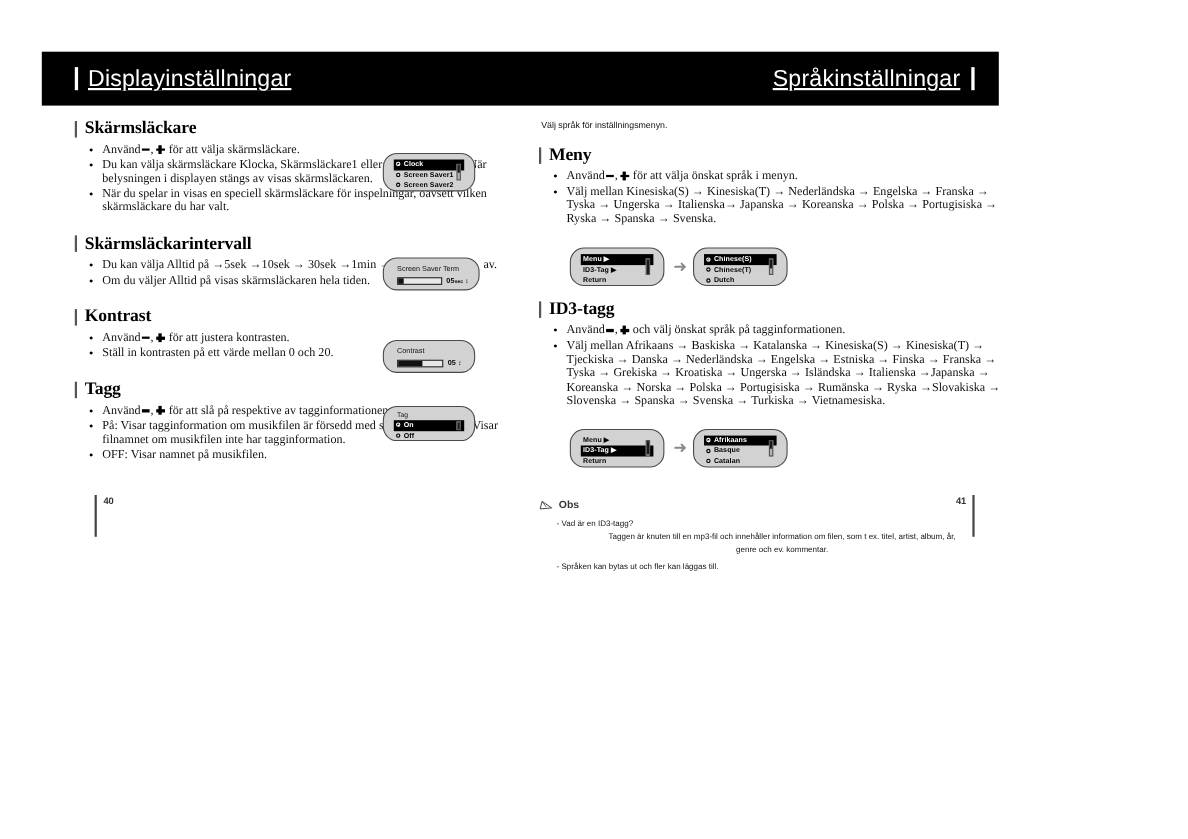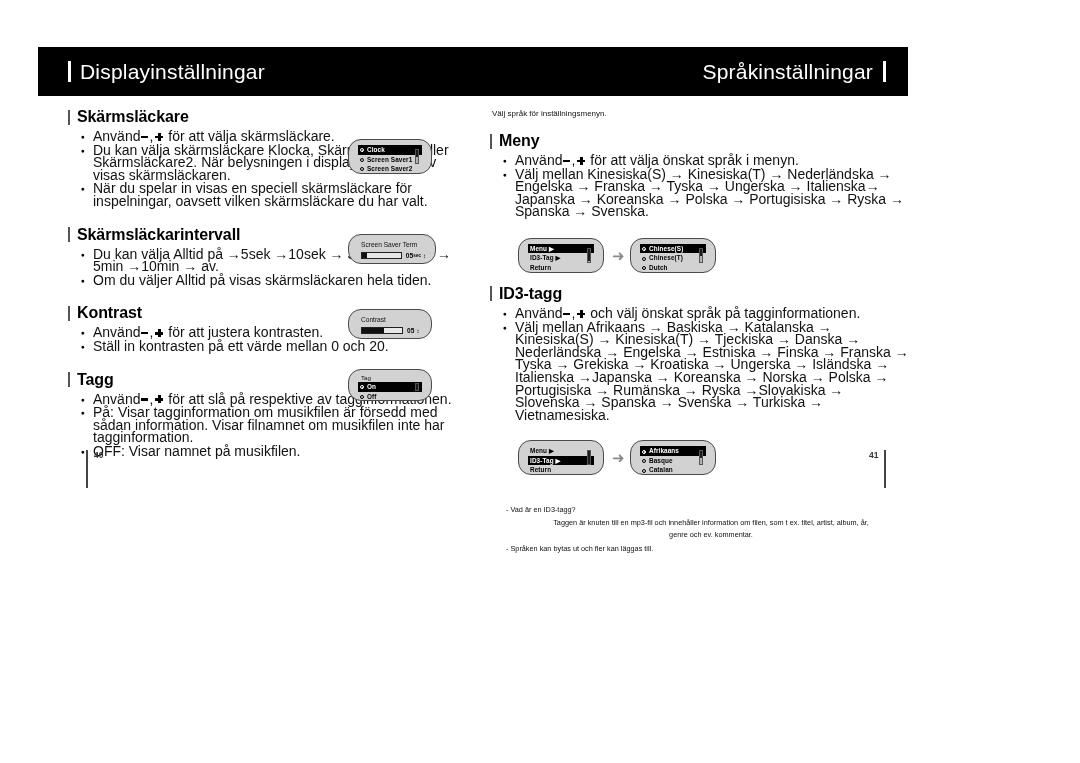--- a/index.html
+++ b/index.html
@@ -35,20 +35,21 @@
   .header-left, .header-right {
     position: absolute;
     top: 0;
     height: 49px;
     display: flex;
     align-items: center;
     color: #ffffff;
     font-size: 21px;
     font-weight: 400;
     letter-spacing: 0.2px;
+    text-decoration: underline;
   }
   .header-left { left: 30px; }
   .header-right { right: 22px; }
   .hbar {
     display: inline-block;
     width: 3px;
     height: 21px;
     background: #ffffff;
     margin-right: 9px;
     position: relative;
@@ -86,32 +87,32 @@
     align-items: center;
     letter-spacing: -0.1px;
   }
   .sec-head .tick {
     display: inline-block;
     width: 2px;
     height: 15px;
     background: #555;
     margin-right: 7px;
   }
-  .sec-block { margin-bottom: 15px; }
+  .sec-block { margin-bottom: 15px; font-family: Liberation Serif, serif; }
 
   
   ul.bullets {
     list-style: none;
     margin: 0;
     padding: 0 0 0 13px;
   }
   ul.bullets li {
     position: relative;
     padding-left: 12px;
-    font-size: 14px;
+    font-size: 11px;
     line-height: 12.6px;
     margin-bottom: 1px;
     color: #111;
   }
   ul.bullets li::before {
     content: "\25CF";
     position: absolute;
     left: 0;
     top: 0px;
     font-size: 6.5px;
@@ -519,20 +520,27 @@
             <span class="radio-dot"></span><span>Catalan</span>
           </div>
           <div class="lcd-scroll">
               <div class="thumb" style="height:55%"></div>
             </div>
         </div>
       </div>
     </div>
 
     <div class="obs-wrap">
+      <div class="obs-head">
+        <svg class="obs-icon" viewBox="0 0 14 11">
+          <path d="M1 9.5 L3 2 L12.5 8.5 Z" fill="none" stroke="#444" stroke-width="1"></path>
+          <path d="M3 2 L7 7.5" fill="none" stroke="#444" stroke-width="0.8"></path>
+        </svg>
+        <span>Obs</span>
+      </div>
       <div class="obs-body">
         <p>- Vad är en ID3-tagg?</p>
         <p class="indent">Taggen är knuten till en mp3-fil och innehåller information om filen, som t ex. titel, artist, album, år,</p>
         <p class="indent">genre och ev. kommentar.</p>
         <p style="margin-top:3px;">- Språken kan bytas ut och fler kan läggas till.</p>
       </div>
     </div>
   </div>
 
   <div class="pagenum pn-left">

